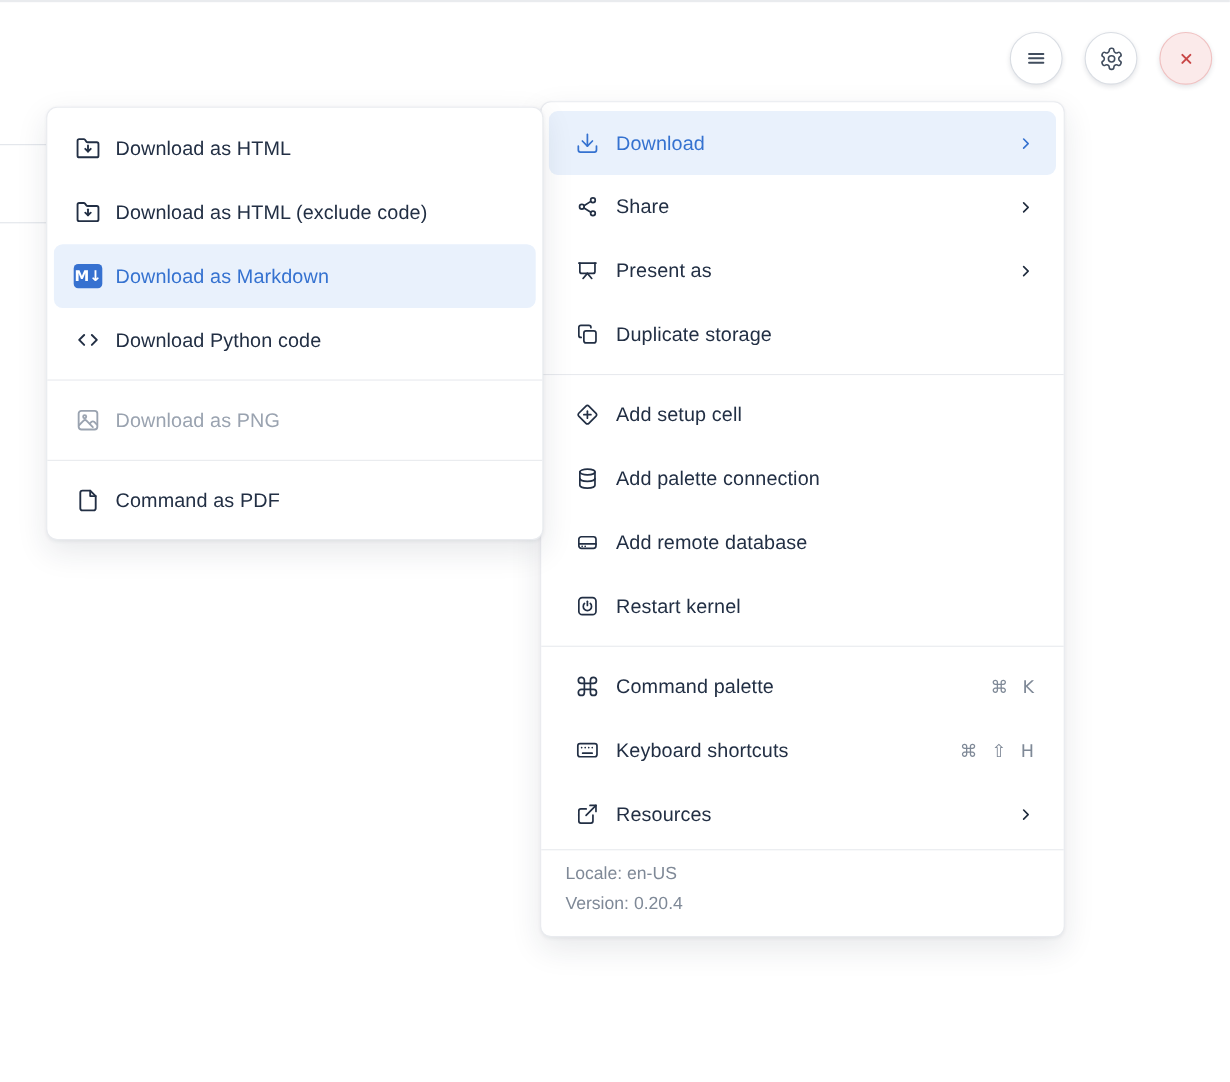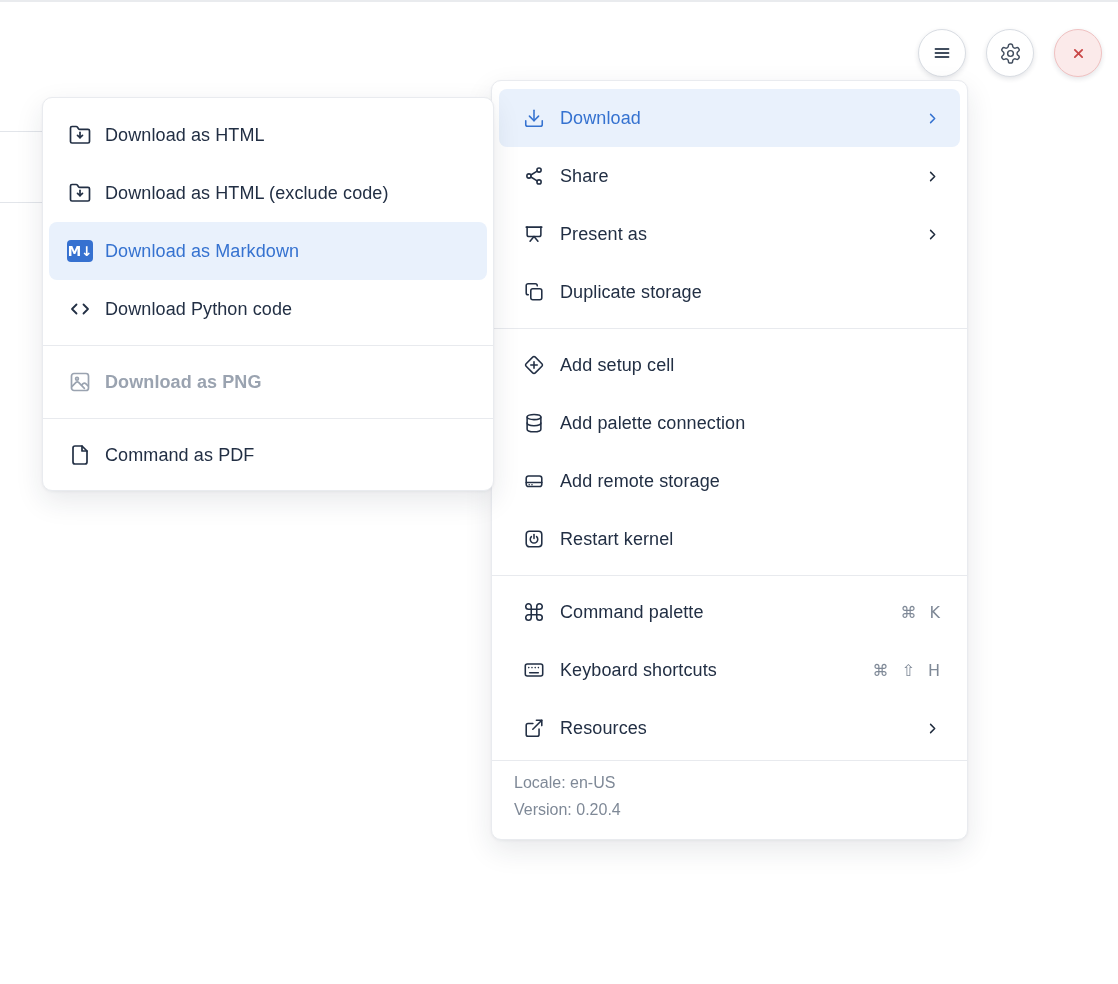--- a/index.html
+++ b/index.html
@@ -26,37 +26,37 @@
     cursor:pointer;padding:0;color:#414d5e;
   }
   .circle-btn.danger{background:var(--danger-bg);border-color:#f0c1c1;color:var(--danger);}
   .circle-btn .icn{display:flex;}
 
   
   .menu-panel{
     position:absolute;background:#fff;border:1px solid #e9ebef;border-radius:10px;
     box-shadow:0 1px 3px rgba(25,35,55,.05),0 10px 28px rgba(25,35,55,.10);
   }
-  .main-menu{left:491px;top:80px;width:477px;z-index:10;}
+  .main-menu{left:491px;top:92px;width:477px;z-index:10;}
   .submenu{left:42px;top:97px;width:452px;z-index:20;}
 
   .menu-body{padding:8px 0 6px;text-align:center;}
   .main-menu .menu-body{padding-bottom:0;}
   .menu-row{height:58px;display:flex;align-items:center;padding:0 26px 0 30px;cursor:pointer;color:var(--text-dark);}
   .submenu .menu-row{padding:0 24px;}
   .menu-row .icn{width:24px;height:24px;display:flex;align-items:center;justify-content:center;margin-right:14px;flex:none;}
   .submenu .menu-row .icn{width:26px;margin-right:12px;}
   .menu-row .lbl{font-size:18px;letter-spacing:.1px;white-space:nowrap;}
   .menu-row .spacer{flex:1;}
   .shortcut{font-size:16px;color:var(--text-muted);font-family:"DejaVu Sans","Liberation Sans",sans-serif;word-spacing:6px;letter-spacing:1px;white-space:nowrap;}
   .chev{width:17px;height:17px;margin-left:14px;color:#202c3e;display:flex;flex:none;}
   .menu-row.active{background:var(--accent-bg);border-radius:8px;color:var(--accent);margin:0 7px;padding:0 19px 0 23px;}
   .submenu .menu-row.active{margin:0 6px;padding:0 18px;}
   .menu-row.active .chev{color:var(--accent);}
-  .menu-row.disabled{color:var(--text-disabled);cursor:default;font-weight:bold;}
+  .menu-row.disabled{color:var(--text-disabled);cursor:default;}
   .separator{height:1px;background:var(--border);margin:7px 0;}
   .main-menu > .separator{margin:3px 0 0;}
   .menu-footer{padding:13px 22px 16px;}
   .footer-line{font-size:16px;color:var(--text-muted);margin-bottom:9px;white-space:nowrap;}
   .footer-line:last-child{margin-bottom:4px;}
 
   .md-badge{
     background:var(--badge-blue);color:#fff;border-radius:4px;width:31px;height:22px;
     display:flex;align-items:center;justify-content:center;font-weight:bold;font-size:13.5px;
     font-family:"DejaVu Sans","Liberation Sans",sans-serif;letter-spacing:0;
@@ -183,21 +183,21 @@
         </div>
         <div class="menu-row">
           <span class="icn">
             <svg width="22" height="22" viewBox="0 0 24 24" fill="none" stroke="currentColor" stroke-width="1.7" stroke-linecap="round" stroke-linejoin="round">
               <rect x="3.5" y="6.5" width="17" height="11.5" rx="2.5"></rect>
               <path d="M3.5 13.6h17"></path>
               <path d="M6.8 16h.01"></path>
               <path d="M9.8 16h.01"></path>
             </svg>
           </span>
-          <span class="lbl">Add remote storage</span>
+          <span class="lbl">Add remote database</span>
           <span class="spacer"></span>
         </div>
         <div class="menu-row">
           <span class="icn">
             <svg width="22" height="22" viewBox="0 0 24 24" fill="none" stroke="currentColor" stroke-width="1.7" stroke-linecap="round" stroke-linejoin="round">
               <rect x="3.5" y="3.5" width="17" height="17" rx="3.5"></rect>
               <path d="M12 7.2v4.2"></path>
               <path d="M9.15 9.4a4.1 4.1 0 1 0 5.7 0"></path>
             </svg>
           </span>

